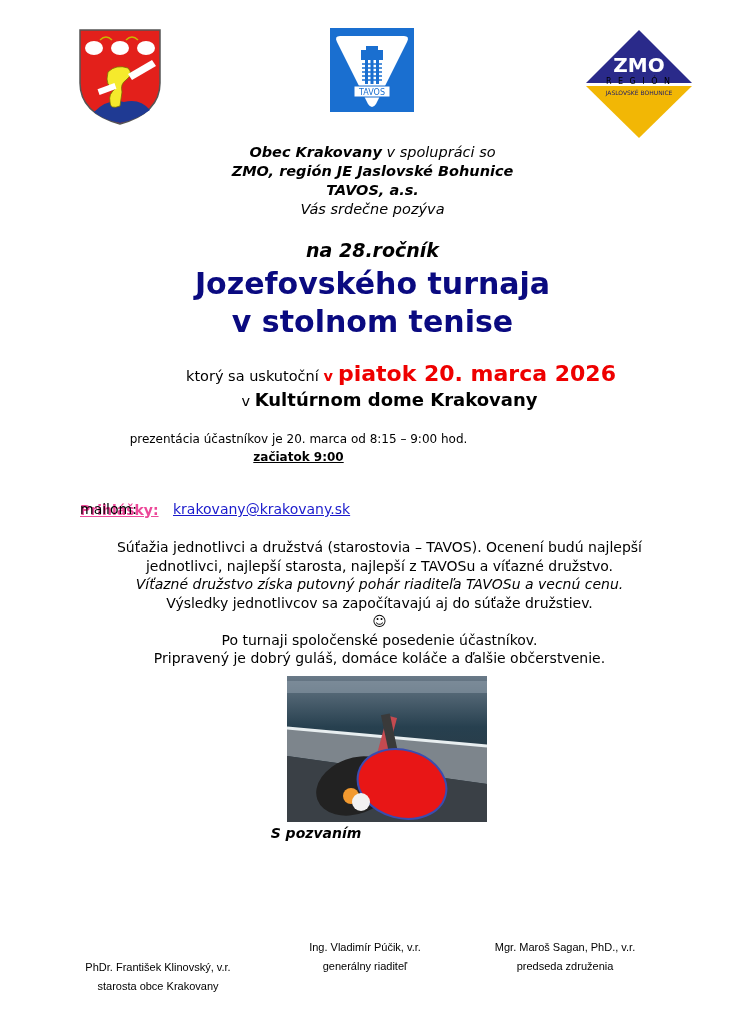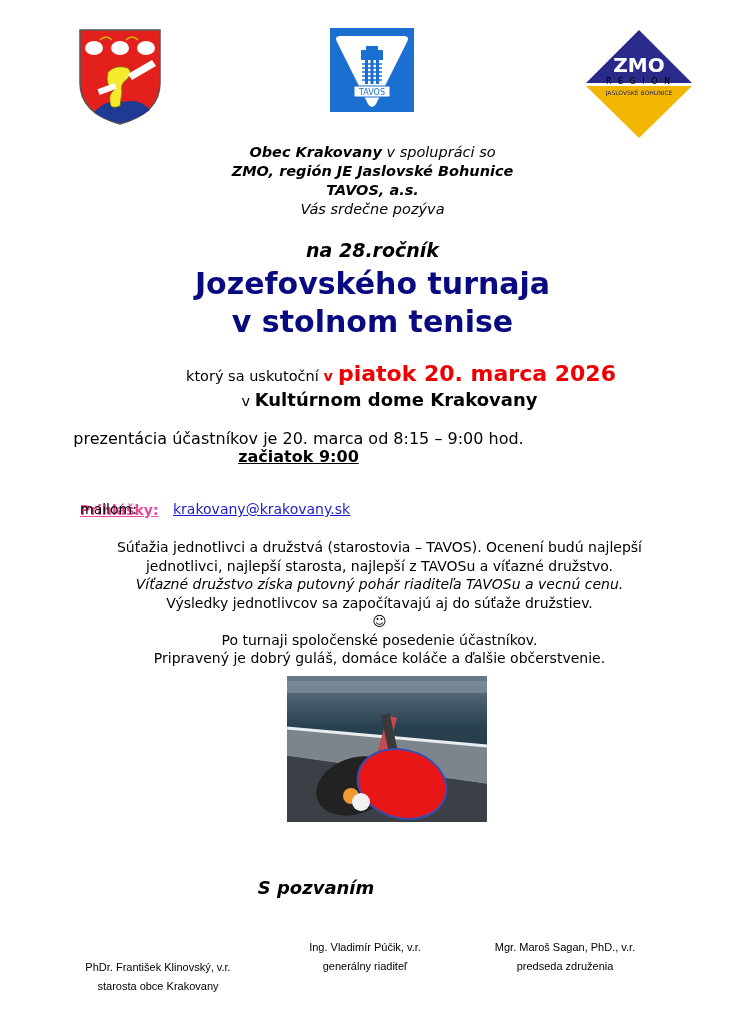--- a/index.html
+++ b/index.html
@@ -19,32 +19,32 @@
 
   .edition { left: 0; width: 745px; top: 239px; font-size: 19px; font-weight: bold; font-style: italic; }
   .title { left: 0; width: 745px; top: 265px; font-size: 30px; font-weight: bold; color: #0a0a80; line-height: 38px; }
 
   .date-line { left: 0; width: 738px; top: 361px; font-size: 14.5px; line-height: 26px; padding-left: 32px; }
   .red-big { color: #ee0000; font-weight: bold; font-size: 22px; }
   .red-v { color: #ee0000; font-weight: bold; }
   .place-line { left: 17px; width: 745px; top: 389px; font-size: 14.5px; }
   .place-line b { font-size: 18px; }
 
-  .reg-line { left: 0; width: 597px; top: 430px; font-size: 16px; line-height: 18px; }
+  .reg-line { left: 0; width: 597px; top: 430px; font-size: 12px; line-height: 18px; }
   .start { font-weight: bold; text-decoration: underline; }
 
   .apps-head { left: 80px; top: 484px; font-size: 14px; font-weight: bold; color: #ec4899; text-decoration: underline; margin-top: 18px; }
   .mail-label { left: 80px; top: 501px; font-size: 14px; }
   .mail-link { left: 173px; top: 501px; font-size: 14px; color: #1a1acc; text-decoration: underline; cursor: pointer; }
 
   .info { left: 0; width: 745px; top: 538px; font-size: 14px; line-height: 18.5px; margin-left: 7px; }
 
   .photo { left: 287px; top: 676px; width: 200px; height: 146px; overflow: hidden; }
 
-  .closing { left: 0; width: 632px; top: 877px; font-size: 18px; font-weight: bold; font-style: italic; }
+  .closing { left: 0; width: 632px; top: 825px; font-size: 14px; font-weight: bold; font-style: italic; }
 
   .sig { top: 938px; width: 220px; font-family: "Liberation Sans", sans-serif; font-size: 11px; line-height: 19px; text-align: center; }
   .sig1 { left: 48px; margin-top: 20px; } .sig2 { left: 255px; } .sig3 { left: 455px; }
 </style>
 </head>
 <body>
 
 <div class="abs logo-coa">
   <svg width="84" height="98" viewBox="0 0 84 98">
     <path d="M2 2 H82 V55 Q82 85 42 96 Q2 85 2 55 Z" fill="#e3201b" stroke="#555" stroke-width="1.5"></path>

